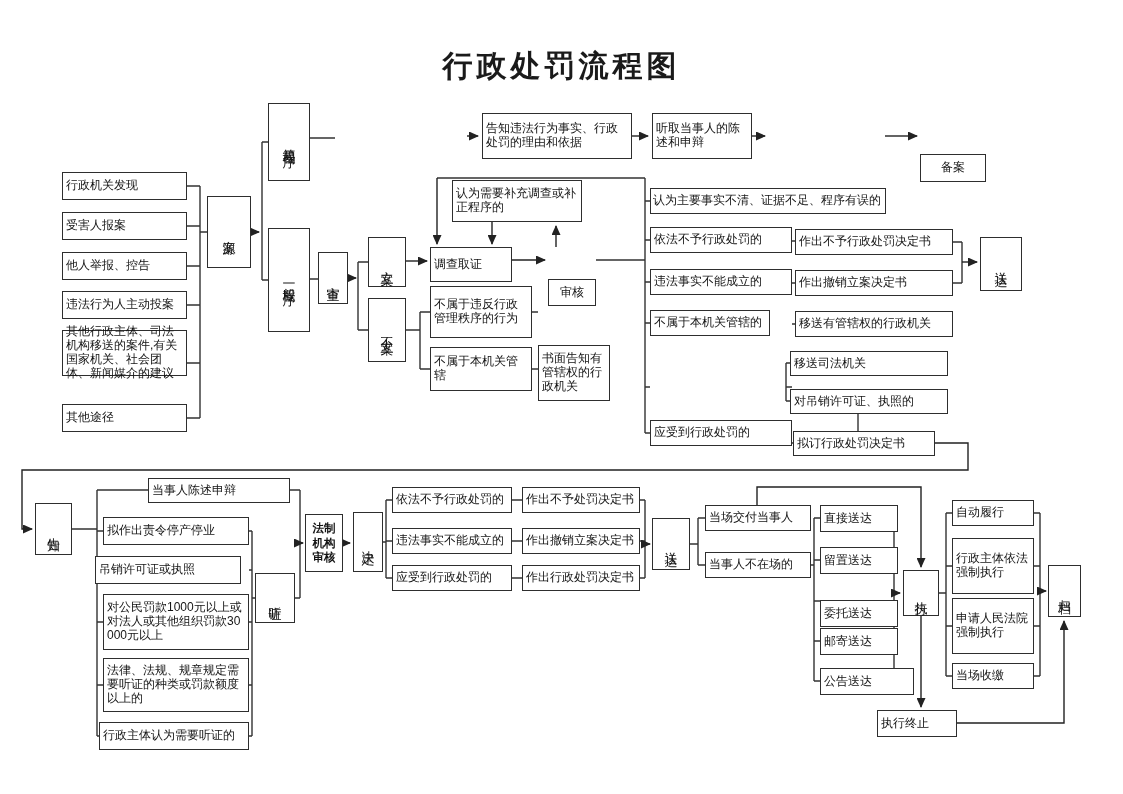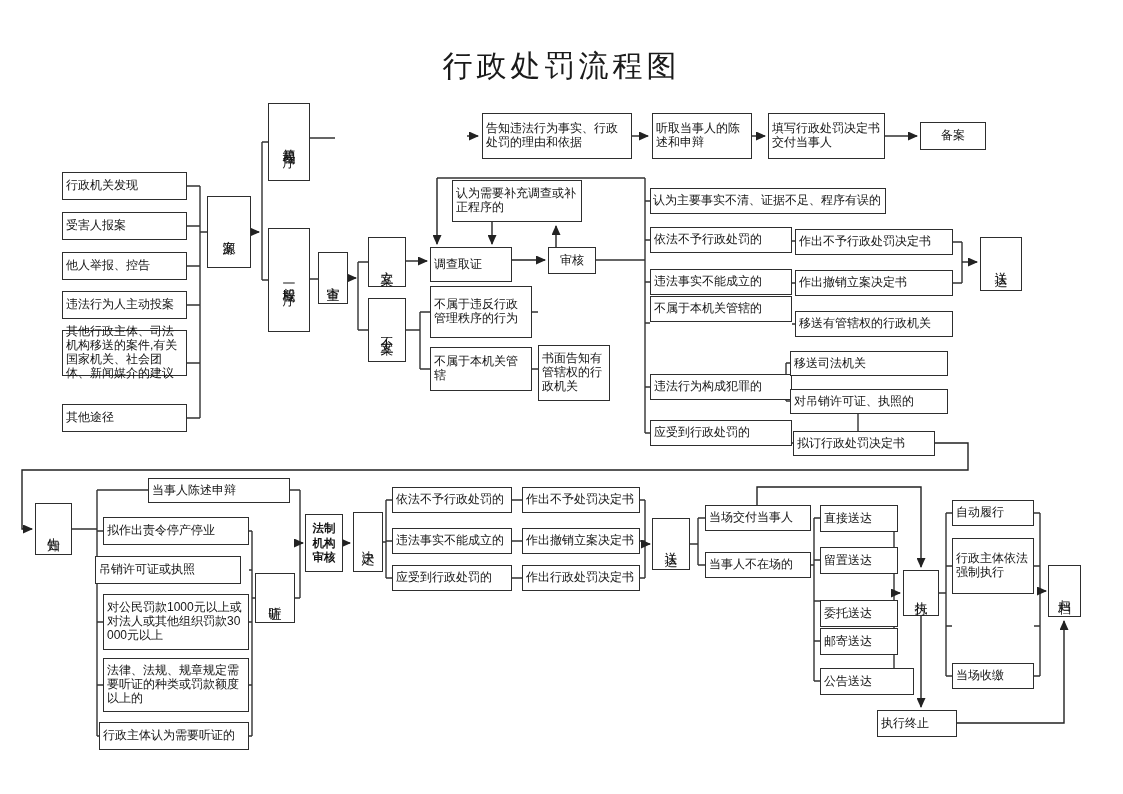--- a/index.html
+++ b/index.html
@@ -2,29 +2,29 @@
 <html><head>
 <meta charset="utf-8">
 <style>
   html,body{margin:0;padding:0;background:#ffffff;}
   .stage{
     position:relative;width:1123px;height:794px;background:#fff;overflow:hidden;
     font-family:"Liberation Sans","DejaVu Sans",sans-serif;color:#141414;
   }
   .title{
     position:absolute;left:0;top:46px;width:100%;text-align:center;
-    font-family:"DejaVu Serif","Liberation Serif",serif;font-weight:normal;
+    font-family:"DejaVu Serif","Liberation Serif",serif;font-weight:bold;
     font-size:30px;letter-spacing:4px;color:#1a1a1a;
   }
   .box{
     position:absolute;box-sizing:border-box;border:1.5px solid #2e2e2e;background:#fff;
     display:flex;align-items:center;justify-content:flex-start;
     padding:1px 3px;font-size:12px;line-height:1.16;word-break:break-all;text-align:left;
   }
-  .box.c{justify-content:center;text-align:center;}
+  .box.c{justify-content:center;text-align:center;margin-top:32px;}
   .box.v{
     writing-mode:vertical-rl;justify-content:center;text-align:center;
     font-size:13px;letter-spacing:2px;padding:2px;
   }
   .box.bold{
     font-weight:bold;font-size:11.5px;line-height:1.3;
     justify-content:center;text-align:center;padding:1px;
   }
   .box.tight{padding:1px 2px;}
   svg.wires{position:absolute;left:0;top:0;}
@@ -90,42 +90,40 @@
   <div class="box" style="left:62px;top:212px;width:125px;height:28px">受害人报案</div>
   <div class="box" style="left:62px;top:252px;width:125px;height:28px">他人举报、控告</div>
   <div class="box" style="left:62px;top:291px;width:125px;height:28px">违法行为人主动投案</div>
   <div class="box" style="left:62px;top:330px;width:125px;height:46px">其他行政主体、司法机构移送的案件,有关国家机关、社会团体、新闻媒介的建议</div>
   <div class="box" style="left:62px;top:404px;width:125px;height:28px">其他途径</div>
   <div class="box v" style="left:207px;top:196px;width:44px;height:72px">案源</div>
 
   <div class="box v" style="left:268px;top:103px;width:42px;height:78px">简易程序</div>
   <div class="box" style="left:482px;top:113px;width:150px;height:46px">告知违法行为事实、行政处罚的理由和依据</div>
   <div class="box" style="left:652px;top:113px;width:100px;height:46px">听取当事人的陈述和申辩</div>
-  <div class="box" style="left:768px;top:113px;width:117px;height:46px">填写行政处罚决定书交付当事人</div>
   <div class="box c" style="left:920px;top:122px;width:66px;height:28px">备案</div>
 
   <div class="box v" style="left:268px;top:228px;width:42px;height:104px">一般程序</div>
   <div class="box v" style="left:318px;top:252px;width:30px;height:52px">审查</div>
   <div class="box v" style="left:368px;top:237px;width:38px;height:50px">立案</div>
   <div class="box v" style="left:368px;top:298px;width:38px;height:64px">不立案</div>
   <div class="box" style="left:430px;top:247px;width:82px;height:35px">调查取证</div>
   <div class="box c" style="left:548px;top:247px;width:48px;height:27px">审核</div>
   <div class="box" style="left:452px;top:180px;width:130px;height:42px">认为需要补充调查或补正程序的</div>
   <div class="box" style="left:430px;top:286px;width:102px;height:52px">不属于违反行政管理秩序的行为</div>
   <div class="box" style="left:430px;top:347px;width:102px;height:44px">不属于本机关管辖</div>
   <div class="box" style="left:538px;top:345px;width:72px;height:56px">书面告知有管辖权的行政机关</div>
 
   <div class="box tight" style="left:650px;top:188px;width:236px;height:26px">认为主要事实不清、证据不足、程序有误的</div>
   <div class="box" style="left:650px;top:227px;width:142px;height:26px">依法不予行政处罚的</div>
   <div class="box" style="left:795px;top:229px;width:158px;height:26px">作出不予行政处罚决定书</div>
   <div class="box" style="left:650px;top:269px;width:142px;height:26px">违法事实不能成立的</div>
   <div class="box" style="left:795px;top:270px;width:158px;height:26px">作出撤销立案决定书</div>
-  <div class="box" style="left:650px;top:296px;width:142px;height:26px">不属于本机关管辖的</div>
+  <div class="box" style="left:650px;top:310px;width:120px;height:26px">不属于本机关管辖的</div>
   <div class="box" style="left:795px;top:311px;width:158px;height:26px">移送有管辖权的行政机关</div>
-  <div class="box" style="left:650px;top:374px;width:142px;height:26px">违法行为构成犯罪的</div>
   <div class="box" style="left:790px;top:351px;width:158px;height:25px">移送司法机关</div>
   <div class="box" style="left:790px;top:389px;width:158px;height:25px">对吊销许可证、执照的</div>
   <div class="box" style="left:650px;top:420px;width:142px;height:26px">应受到行政处罚的</div>
   <div class="box" style="left:793px;top:431px;width:142px;height:25px">拟订行政处罚决定书</div>
   <div class="box v" style="left:980px;top:237px;width:42px;height:54px">送达</div>
 
   <div class="box v" style="left:35px;top:503px;width:37px;height:52px">告知</div>
   <div class="box" style="left:148px;top:478px;width:142px;height:25px">当事人陈述申辩</div>
   <div class="box" style="left:103px;top:517px;width:146px;height:28px">拟作出责令停产停业</div>
   <div class="box" style="left:95px;top:556px;width:146px;height:28px">吊销许可证或执照</div>
@@ -147,17 +145,18 @@
   <div class="box" style="left:705px;top:552px;width:106px;height:26px">当事人不在场的</div>
   <div class="box" style="left:820px;top:505px;width:78px;height:27px">直接送达</div>
   <div class="box" style="left:820px;top:547px;width:78px;height:27px">留置送达</div>
   <div class="box" style="left:820px;top:600px;width:78px;height:27px">委托送达</div>
   <div class="box" style="left:820px;top:628px;width:78px;height:27px">邮寄送达</div>
   <div class="box" style="left:820px;top:668px;width:94px;height:27px">公告送达</div>
 
   <div class="box v" style="left:903px;top:570px;width:36px;height:46px">执行</div>
   <div class="box" style="left:952px;top:500px;width:82px;height:26px">自动履行</div>
   <div class="box" style="left:952px;top:538px;width:82px;height:56px">行政主体依法强制执行</div>
+  <div class="box" style="left:952px;top:598px;width:82px;height:56px">申请人民法院强制执行</div>
   <div class="box" style="left:952px;top:663px;width:82px;height:26px">当场收缴</div>
   <div class="box v" style="left:1048px;top:565px;width:33px;height:52px">归档</div>
   <div class="box" style="left:877px;top:710px;width:80px;height:27px">执行终止</div>
 
 </div>
 
 </body></html>

